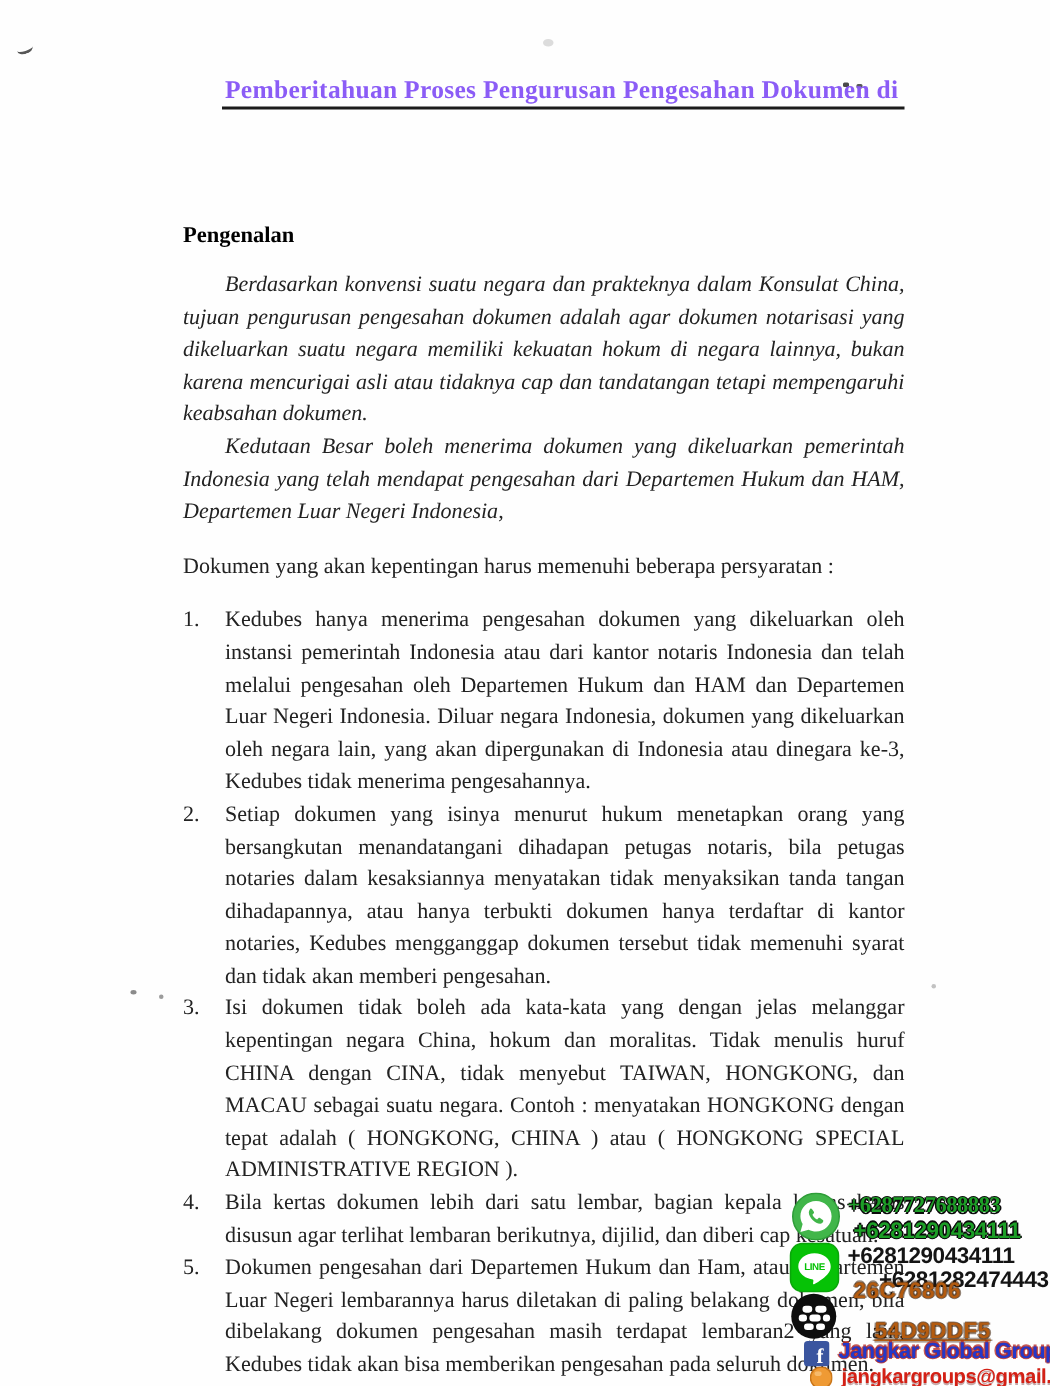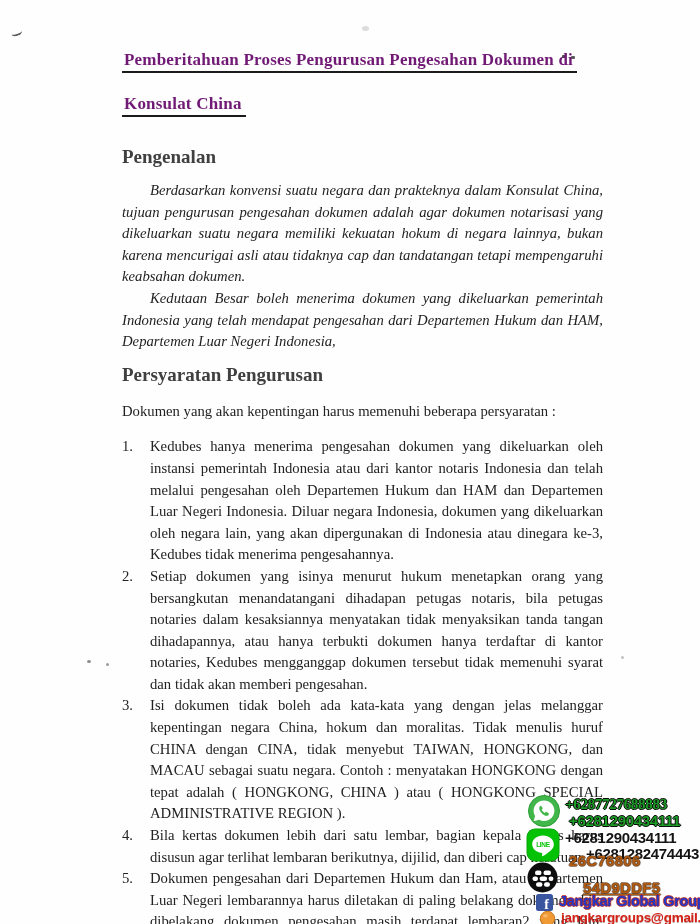--- a/index.html
+++ b/index.html
@@ -9,33 +9,33 @@
     width:700px; height:924px;
     background:#fefefe;
     overflow:hidden;
     font-family:"Liberation Serif", serif;
     color:#1f1f1f;
   }
 
   
   .doc-title {
     position:absolute; top:50px; left:122px; width:481px;
-    text-align:left;
-    font-weight:bold; font-size:17px; color:#701a75;
+    text-align:right;
+    font-weight:bold; font-size:17px; color:#8b5cf6;
     letter-spacing:.2px;
   }
   .doc-title .t-line { display:inline-block; border-bottom:2px solid #1b1b1b; padding:0 4px 1px 2px; }
   .doc-title .t1 { margin-bottom:21px; }
 
   
   .content {
     position:absolute; top:146px; left:122px; width:481px;
     font-size:14.7px; line-height:21.6px; color:#222;
   }
-  .sec-heading { font-size:19px; font-weight:bold; color:#404040; line-height:22px; }
+  .sec-heading { font-size:15px; font-weight:bold; color:#000000; line-height:22px; }
   .para { text-align:justify; }
   .para.first { margin-top:12px; }
   .para.indent { text-indent:28px;font-style:italic; }
   .req-heading { margin-top:11px; }
   .req-intro { margin-top:15px; }
   .req-list { list-style:none; margin-top:14px; }
   .req-item { position:relative; padding-left:28px; text-align:justify; }
   .req-num { position:absolute; left:0; top:0; }
 
   
@@ -82,29 +82,27 @@
   <div class="art art-tl"></div>
   <div class="art art-tc"></div>
   <div class="art art-tr1"></div>
   <div class="art art-tr2"></div>
   <div class="art art-d1"></div>
   <div class="art art-d2"></div>
   <div class="art art-rm"></div>
 
   <div class="doc-title">
     <div class="t1"><span class="t-line">Pemberitahuan Proses Pengurusan Pengesahan Dokumen di</span></div>
-    <div><span class="t-line">Konsulat China</span></div>
   </div>
 
   <div class="content">
     <div class="sec-heading">Pengenalan</div>
     <p class="para indent first">Berdasarkan konvensi suatu negara dan prakteknya dalam Konsulat China, tujuan pengurusan pengesahan dokumen adalah agar dokumen notarisasi yang dikeluarkan suatu negara memiliki kekuatan hokum di negara lainnya, bukan karena mencurigai asli atau tidaknya cap dan tandatangan tetapi mempengaruhi keabsahan dokumen.</p>
     <p class="para indent">Kedutaan Besar boleh menerima dokumen yang dikeluarkan pemerintah Indonesia yang telah mendapat pengesahan dari Departemen Hukum dan HAM, Departemen Luar Negeri Indonesia,</p>
 
-    <div class="sec-heading req-heading">Persyaratan Pengurusan</div>
     <p class="para req-intro">Dokumen yang akan kepentingan harus memenuhi beberapa persyaratan :</p>
 
     <ol class="req-list">
       <li class="req-item">
         <span class="req-num">1.</span>
         <span>Kedubes hanya menerima pengesahan dokumen yang dikeluarkan oleh instansi pemerintah Indonesia atau dari kantor notaris Indonesia dan telah melalui pengesahan oleh Departemen Hukum dan HAM dan Departemen Luar Negeri Indonesia. Diluar negara Indonesia, dokumen yang dikeluarkan oleh negara lain, yang akan dipergunakan di Indonesia atau dinegara ke-3, Kedubes tidak menerima pengesahannya.</span>
       </li>
       <li class="req-item">
         <span class="req-num">2.</span>
         <span>Setiap dokumen yang isinya menurut hukum menetapkan orang yang bersangkutan menandatangani dihadapan petugas notaris, bila petugas notaries dalam kesaksiannya menyatakan tidak menyaksikan tanda tangan dihadapannya, atau hanya terbukti dokumen hanya terdaftar di kantor notaries, Kedubes mengganggap dokumen tersebut tidak memenuhi syarat dan tidak akan memberi pengesahan.</span>

